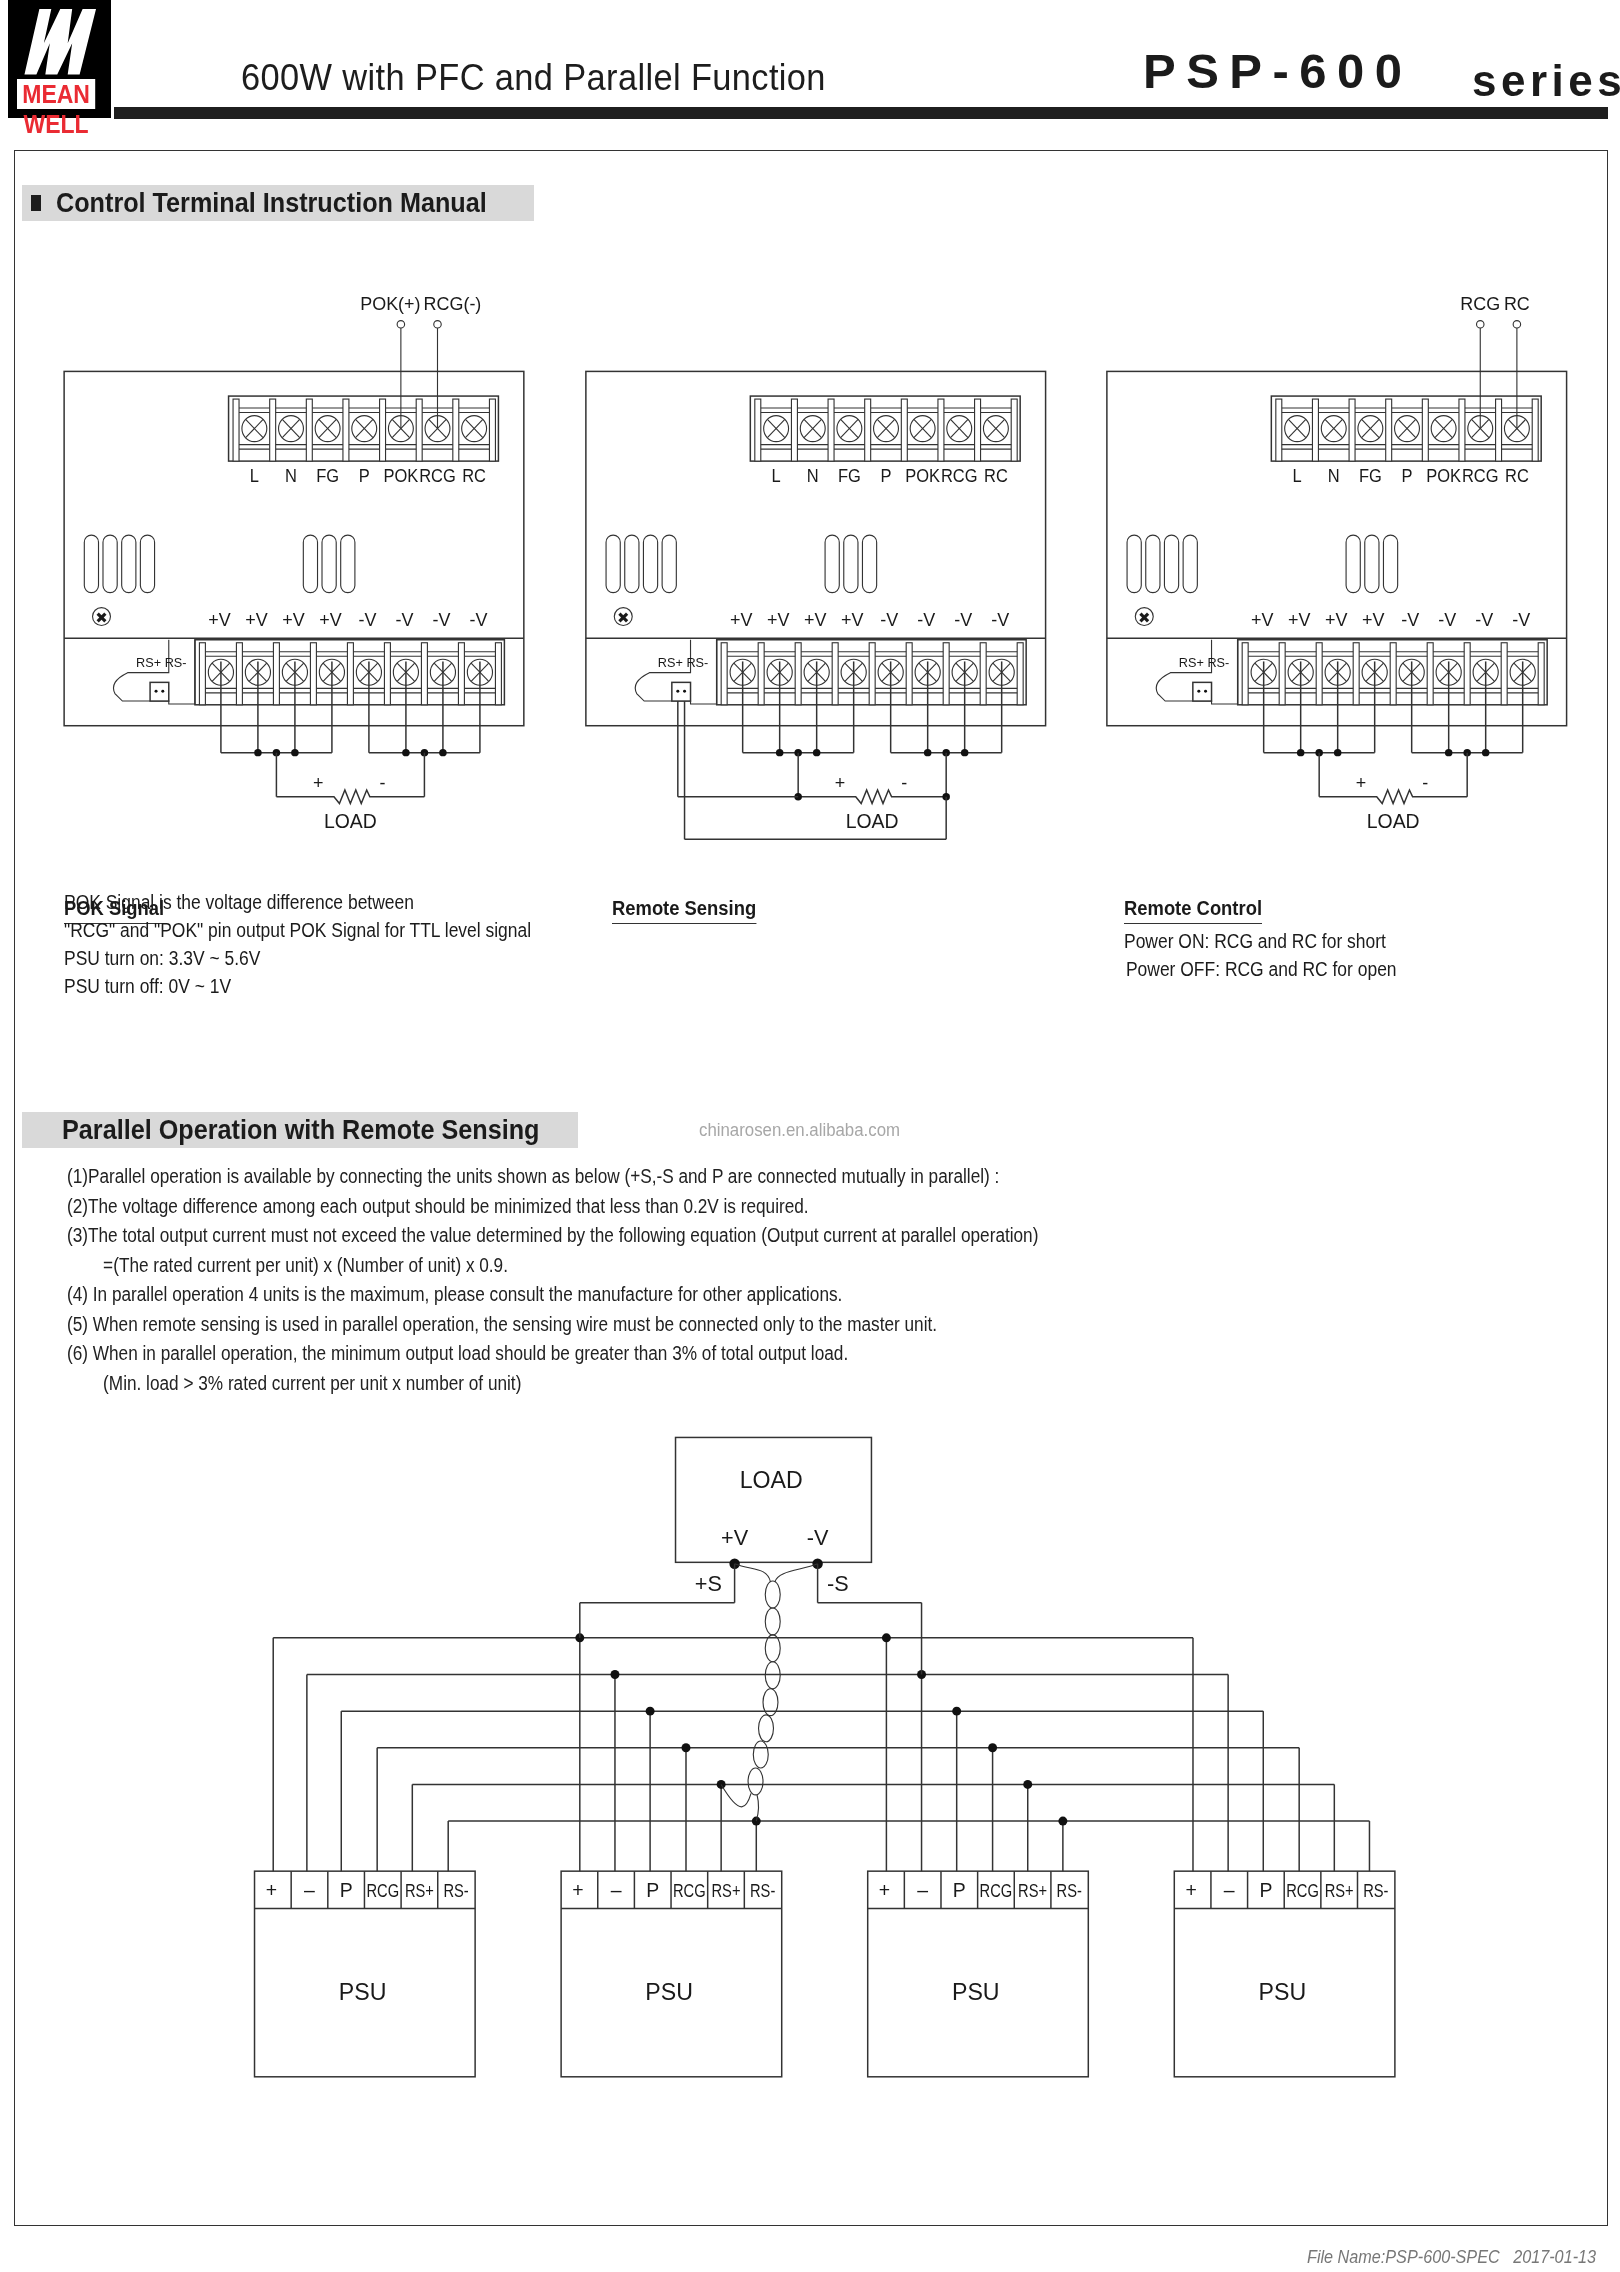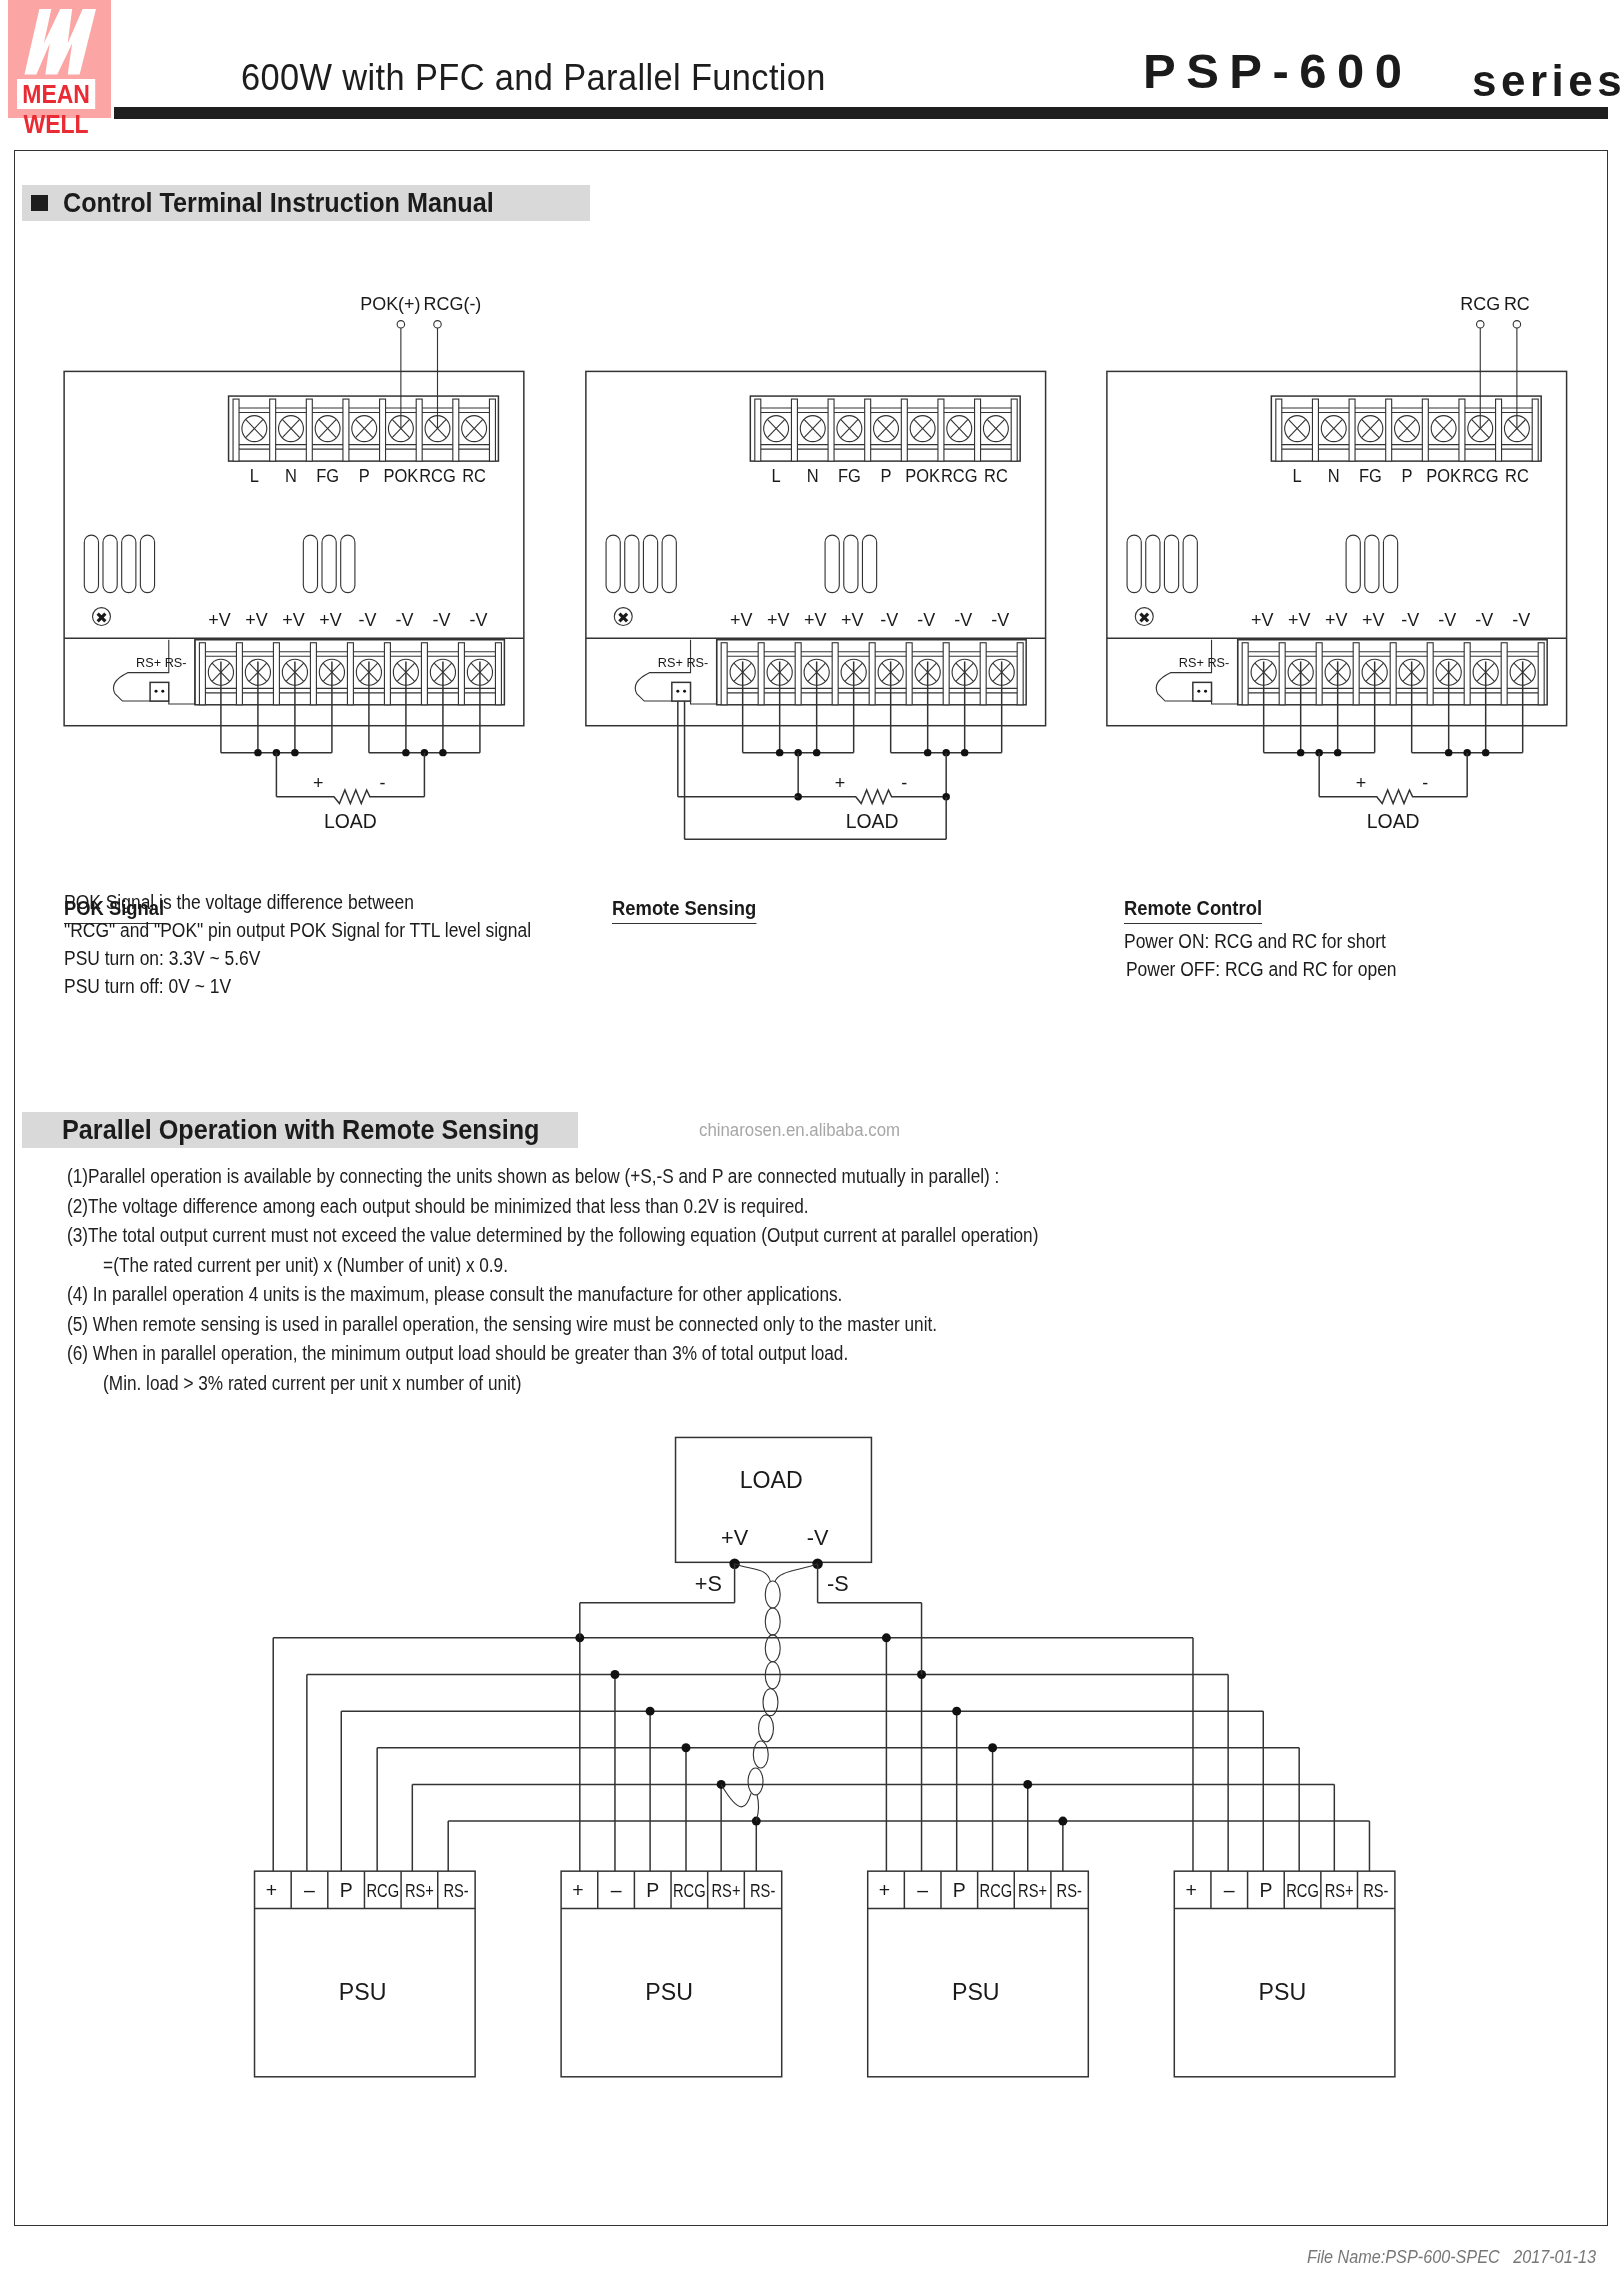--- a/index.html
+++ b/index.html
@@ -1,19 +1,19 @@
 <!DOCTYPE html>
 <html style="font-size:12px"><head>
 <meta charset="utf-8">
 <style>
   html, body { margin:0; padding:0; background:#ffffff; }
   body { width:1621px; height:2273px; position:relative; overflow:hidden;
          font-family:"Liberation Sans", "DejaVu Sans", sans-serif; color:#1a1a1a; }
   .abs { position:absolute; }
-  .logo { left:7.5px; top:0; width:103px; height:118px; background:#fca5a5; }
+  .logo { left:7.5px; top:0; width:103px; height:118px; background:#000000; }
   .logo-mw { position:absolute; left:0; top:0; width:103px; height:82px; }
   .logo-text { position:absolute; left:9px; top:79px; width:85px; height:30px; background:#fff;
     color:#ea2b33; font-weight:bold; font-size:25px; line-height:30px; text-align:center;
     letter-spacing:0px; transform:scaleX(0.92); transform-origin:left; }
   .subtitle { left:241px; top:55px; font-size:37px; line-height:45px; transform:scaleX(0.93);
     transform-origin:left; letter-spacing:0.4px; color:#1d1d1d; }
   .model { left:1143px; top:30px; font-size:49px; font-weight:bold; letter-spacing:10.5px; line-height:82px; color:#1b1b1b; }
   .series { left:1472px; top:58px; font-size:44px; font-weight:bold; letter-spacing:4.5px; line-height:45px; color:#1b1b1b; }
   .topbar { left:114px; top:107px; width:1494px; height:12px; background:#1f1f1f; }
   .frame { left:13.5px; top:150px; width:1594px; height:2076px; border:1.5px solid #333; box-sizing:border-box; }
@@ -37,21 +37,21 @@
   </svg>
   <div class="logo-text">MEAN WELL</div>
 </div>
 <div class="abs subtitle">600W with PFC and Parallel Function</div>
 <div class="abs model">PSP-600</div>
 <div class="abs series">series</div>
 <div class="abs topbar"></div>
 
 <div class="abs frame"></div>
 
-<div class="abs sec-head" style="left:22.4px; top:185px; width:568px;">
+<div class="abs sec-head" style="left:22.4px; top:185px; width:512px;">
   <div class="sq"></div>
   <div class="t">Control Terminal Instruction Manual</div>
 </div>
 
 <svg id="ctrl-svg" class="abs" style="left:0; top:269px;" width="1621" height="598" viewBox="0 0 2167 800">
     <g>
       <rect x="85" y="137" width="615" height="474" fill="#fff" stroke="#333" stroke-width="2"></rect>
       <line x1="85" y1="494" x2="700" y2="494" stroke="#333" stroke-width="2"></line>
       <g>
         <rect x="305" y="170" width="361" height="87" fill="#fff" stroke="#333" stroke-width="2"></rect>

